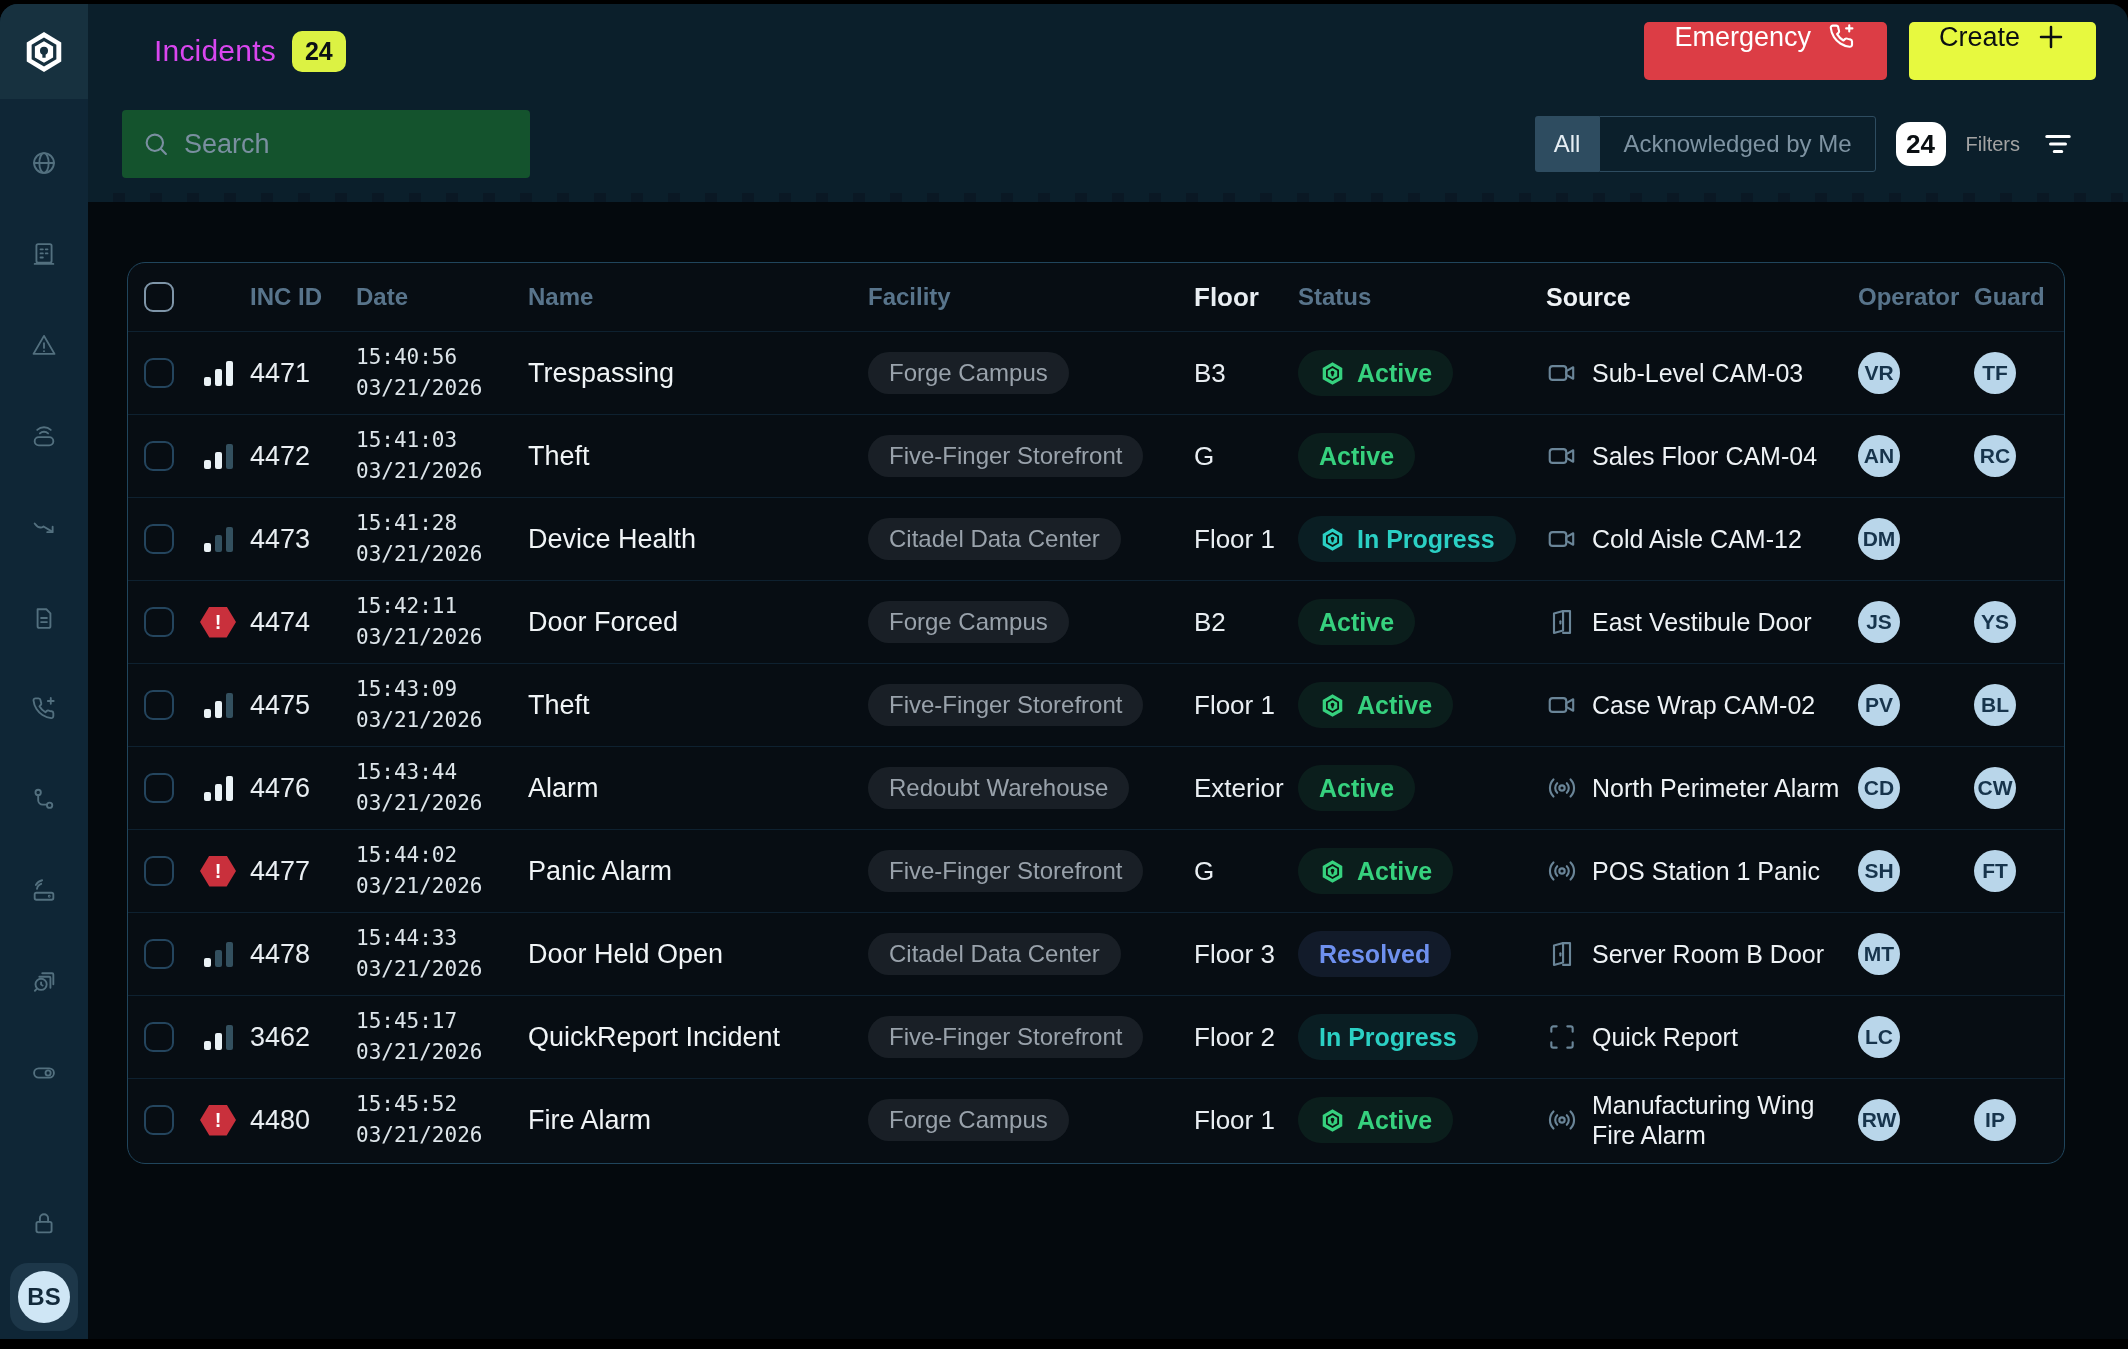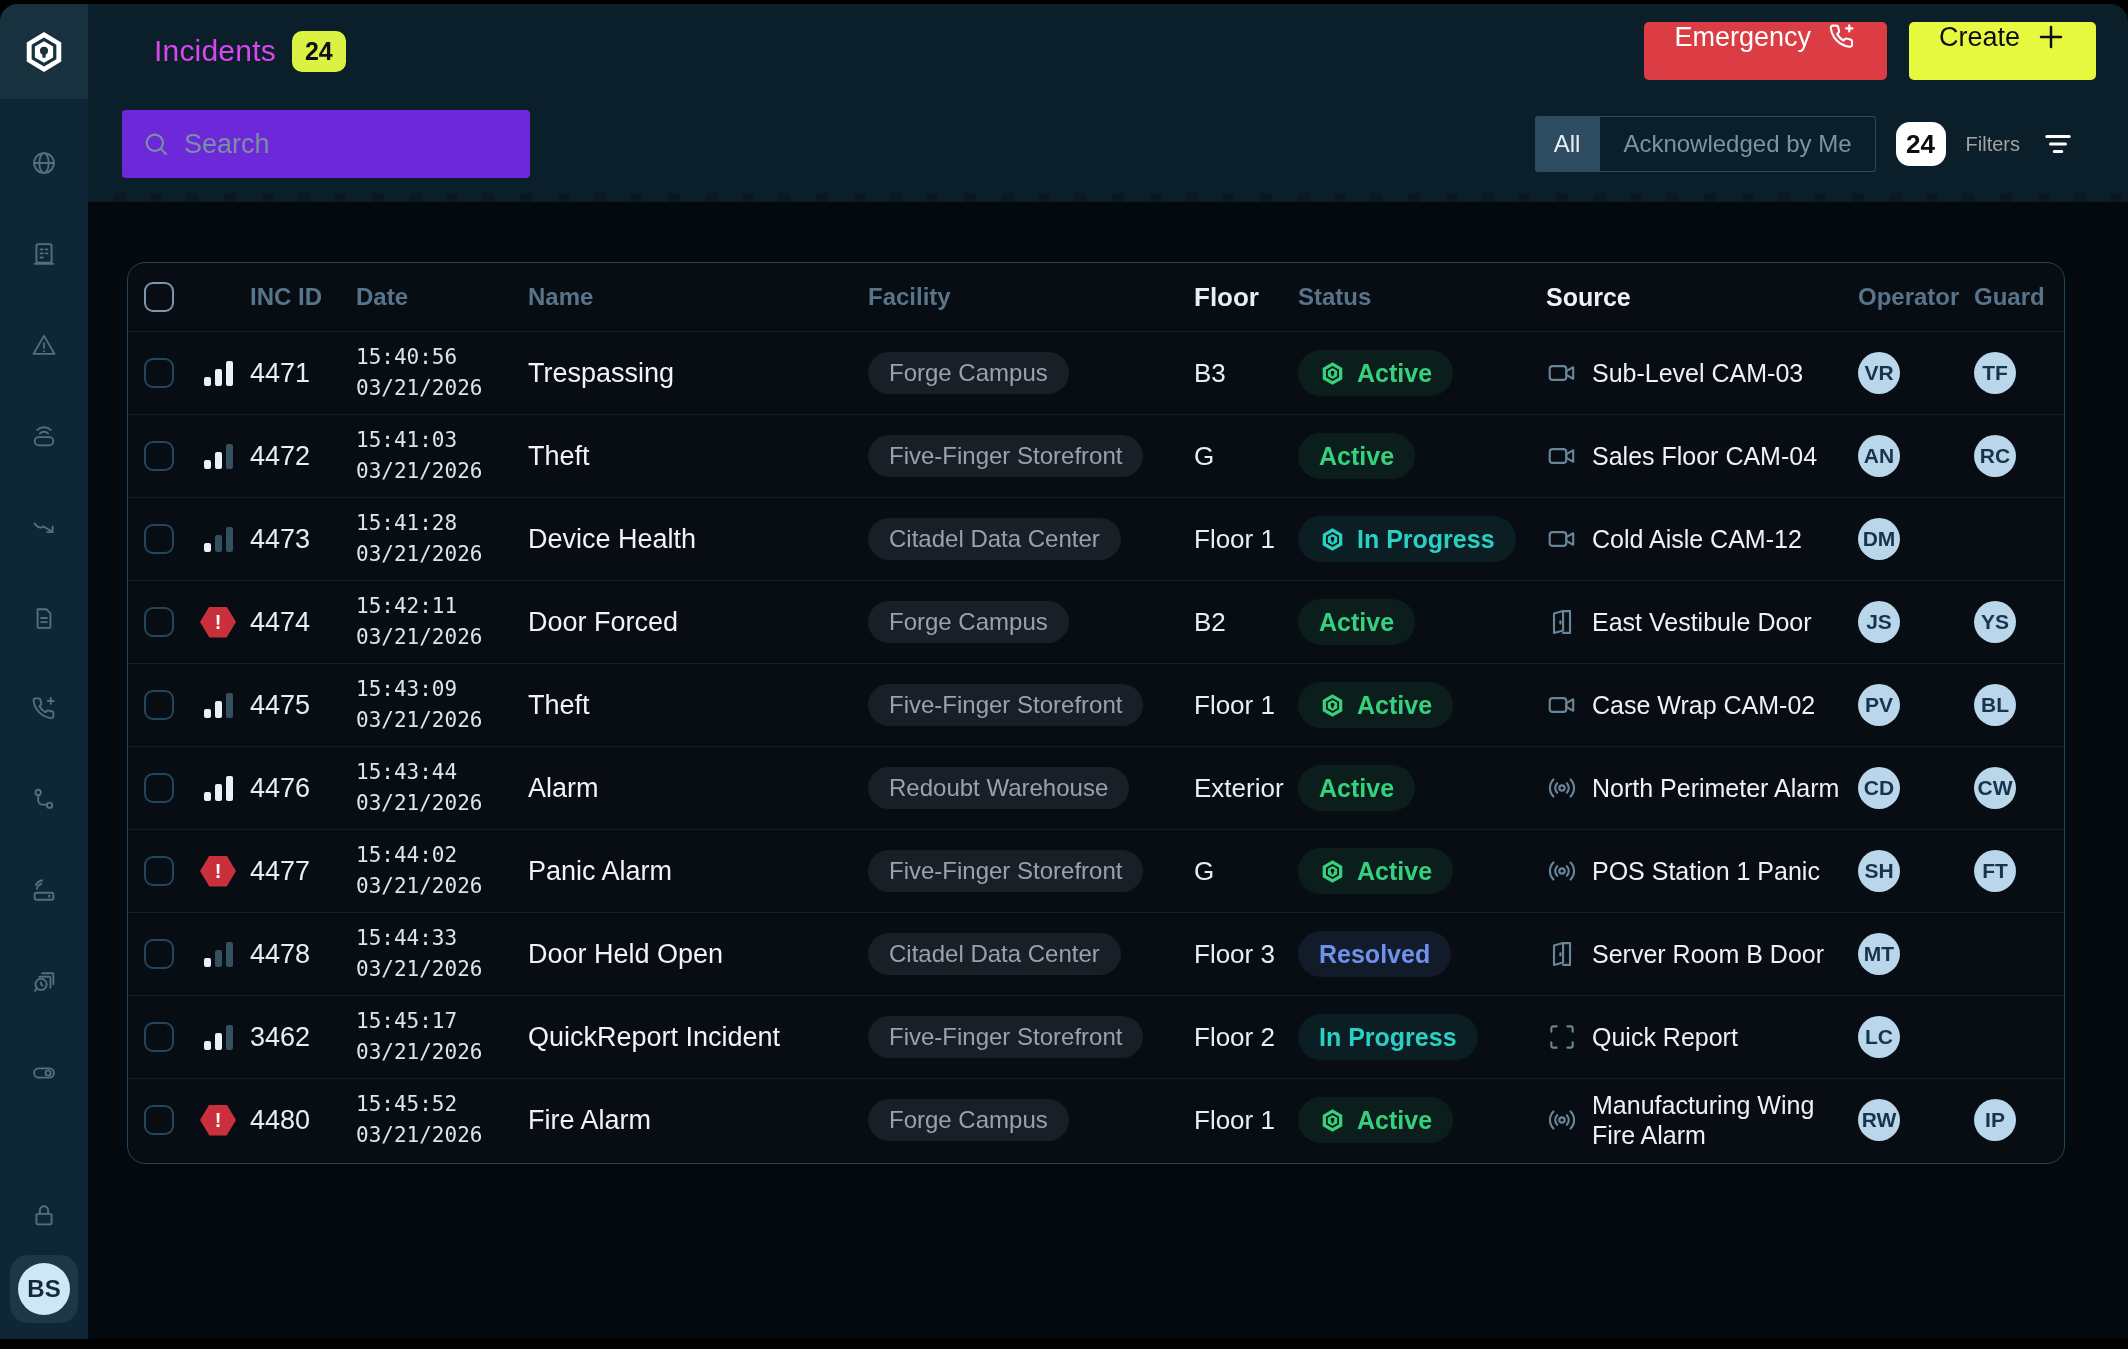--- a/index.html
+++ b/index.html
@@ -5,42 +5,42 @@
   * { margin:0; padding:0; box-sizing:border-box; }
   html,body { width:2128px; height:1349px; background:#000; font-family:"Liberation Sans",sans-serif; overflow:hidden; }
   .app { position:absolute; top:4px; left:0; right:0; bottom:10px; background:#04090d; border-radius:18px 18px 0 0; overflow:hidden; }
 
   
   .sidebar { position:absolute; left:0; top:0; bottom:0; width:88px; background:#0f2636; display:flex; flex-direction:column; align-items:center; z-index:5; }
   .logo-cell { width:88px; height:95px; background:#17313f; display:grid; place-items:center; flex:none; }
   .side-nav { margin-top:18px; display:flex; flex-direction:column; }
   .side-icon { width:88px; height:91px; display:grid; place-items:center; color:#53707f; cursor:pointer; }
   .side-icon svg { width:28px; height:28px; }
-  .side-bottom { margin-top:auto; display:flex; flex-direction:column; align-items:center; gap:22px; padding-bottom:16px; }
+  .side-bottom { margin-top:auto; display:flex; flex-direction:column; align-items:center; gap:22px; padding-bottom:8px; }
   .side-lock { color:#53707f; }
   .side-lock svg { width:28px; height:28px; }
   .avatar-box { width:68px; height:68px; border-radius:18px; background:#1d3749; display:grid; place-items:center; }
   .user-avatar { width:52px; height:52px; border-radius:50%; background:#cfe6f5; color:#12293a; font-weight:700; font-size:24px; display:grid; place-items:center; }
 
   
   .main { position:absolute; left:88px; top:0; right:0; bottom:0; }
   .topbar { position:absolute; top:0; left:0; right:0; height:198px; background:#0b1f2b; }
   .ticks { position:absolute; bottom:0; left:0; right:0; height:9px;
            background:repeating-linear-gradient(90deg, transparent 0 25px, #0a1824 25px 37px); }
   .title-row { position:absolute; top:16px; left:34px; right:32px; height:62px; display:flex; align-items:center; }
   .page-title { font-size:30px; color:#d946ef; letter-spacing:.2px;margin-left:32px; }
   .count-badge { margin-left:16px; background:#dcf243; color:#0c1115; font-weight:700; font-size:25px; padding:6px 13px; border-radius:10px; }
   .actions { margin-left:auto; display:flex; gap:22px; }
   .btn { height:58px; display:flex; align-items:flex-start; gap:16px; padding:0 30px; border-radius:5px; font-size:27px; cursor:pointer; border:none; }
   .btn-emergency { background:#dc3d45; color:#ffffff; }
   .btn-create { background:#e7f93f; color:#0b0f12; font-weight:500; }
   .btn svg { width:30px; height:30px; }
 
   .search-row { position:absolute; top:106px; left:34px; right:52px; display:flex; align-items:center; }
-  .search { width:408px; height:68px; background:#6d28d9; border-radius:4px; display:flex; align-items:center; padding:0 20px; gap:14px; color:#7a8fa0; }
+  .search { width:408px; height:68px; background:#14532d; border-radius:4px; display:flex; align-items:center; padding:0 20px; gap:14px; color:#7a8fa0; }
   .search svg { width:28px; height:28px; flex:none; }
   .search input { background:transparent; border:none; outline:none; color:#c4d2dc; font-size:27px; width:100%; font-family:"Liberation Sans",sans-serif; }
   .search input::placeholder { color:#7a8fa0; }
   .filter-cluster { margin-left:auto; display:flex; align-items:center; gap:20px; }
   .segmented { display:flex; height:56px; }
   .seg-all { background:#2e4c60; color:#e6eef4; font-size:24px; padding:0 19px; display:grid; place-items:center; border-radius:3px 0 0 3px; cursor:pointer; }
   .seg-ack { border:1px solid #2e4c60; color:#7e93a2; font-size:24px; padding:0 23px; display:grid; place-items:center; border-radius:0 3px 3px 0; cursor:pointer; }
   .filters-count { background:#ffffff; color:#0b0f12; font-weight:700; font-size:26px; height:44px; min-width:50px; border-radius:14px; display:grid; place-items:center; padding:0 10px; }
   .filters-label { color:#a3a3a3; font-size:20px; }
   .filter-icon { color:#fff; display:grid; place-items:center; cursor:pointer; }

